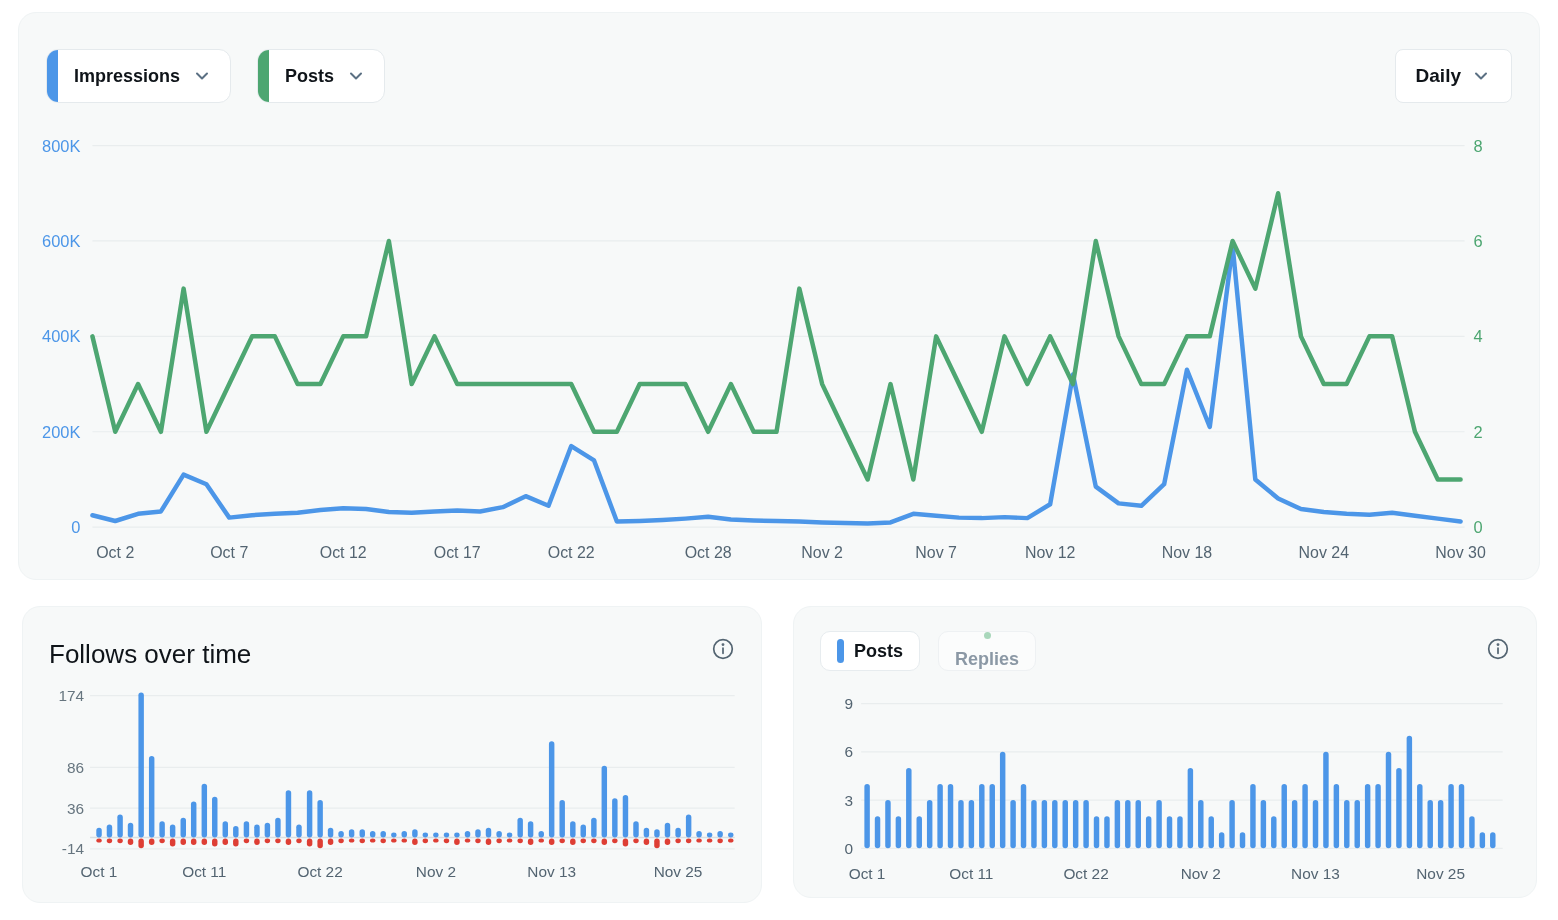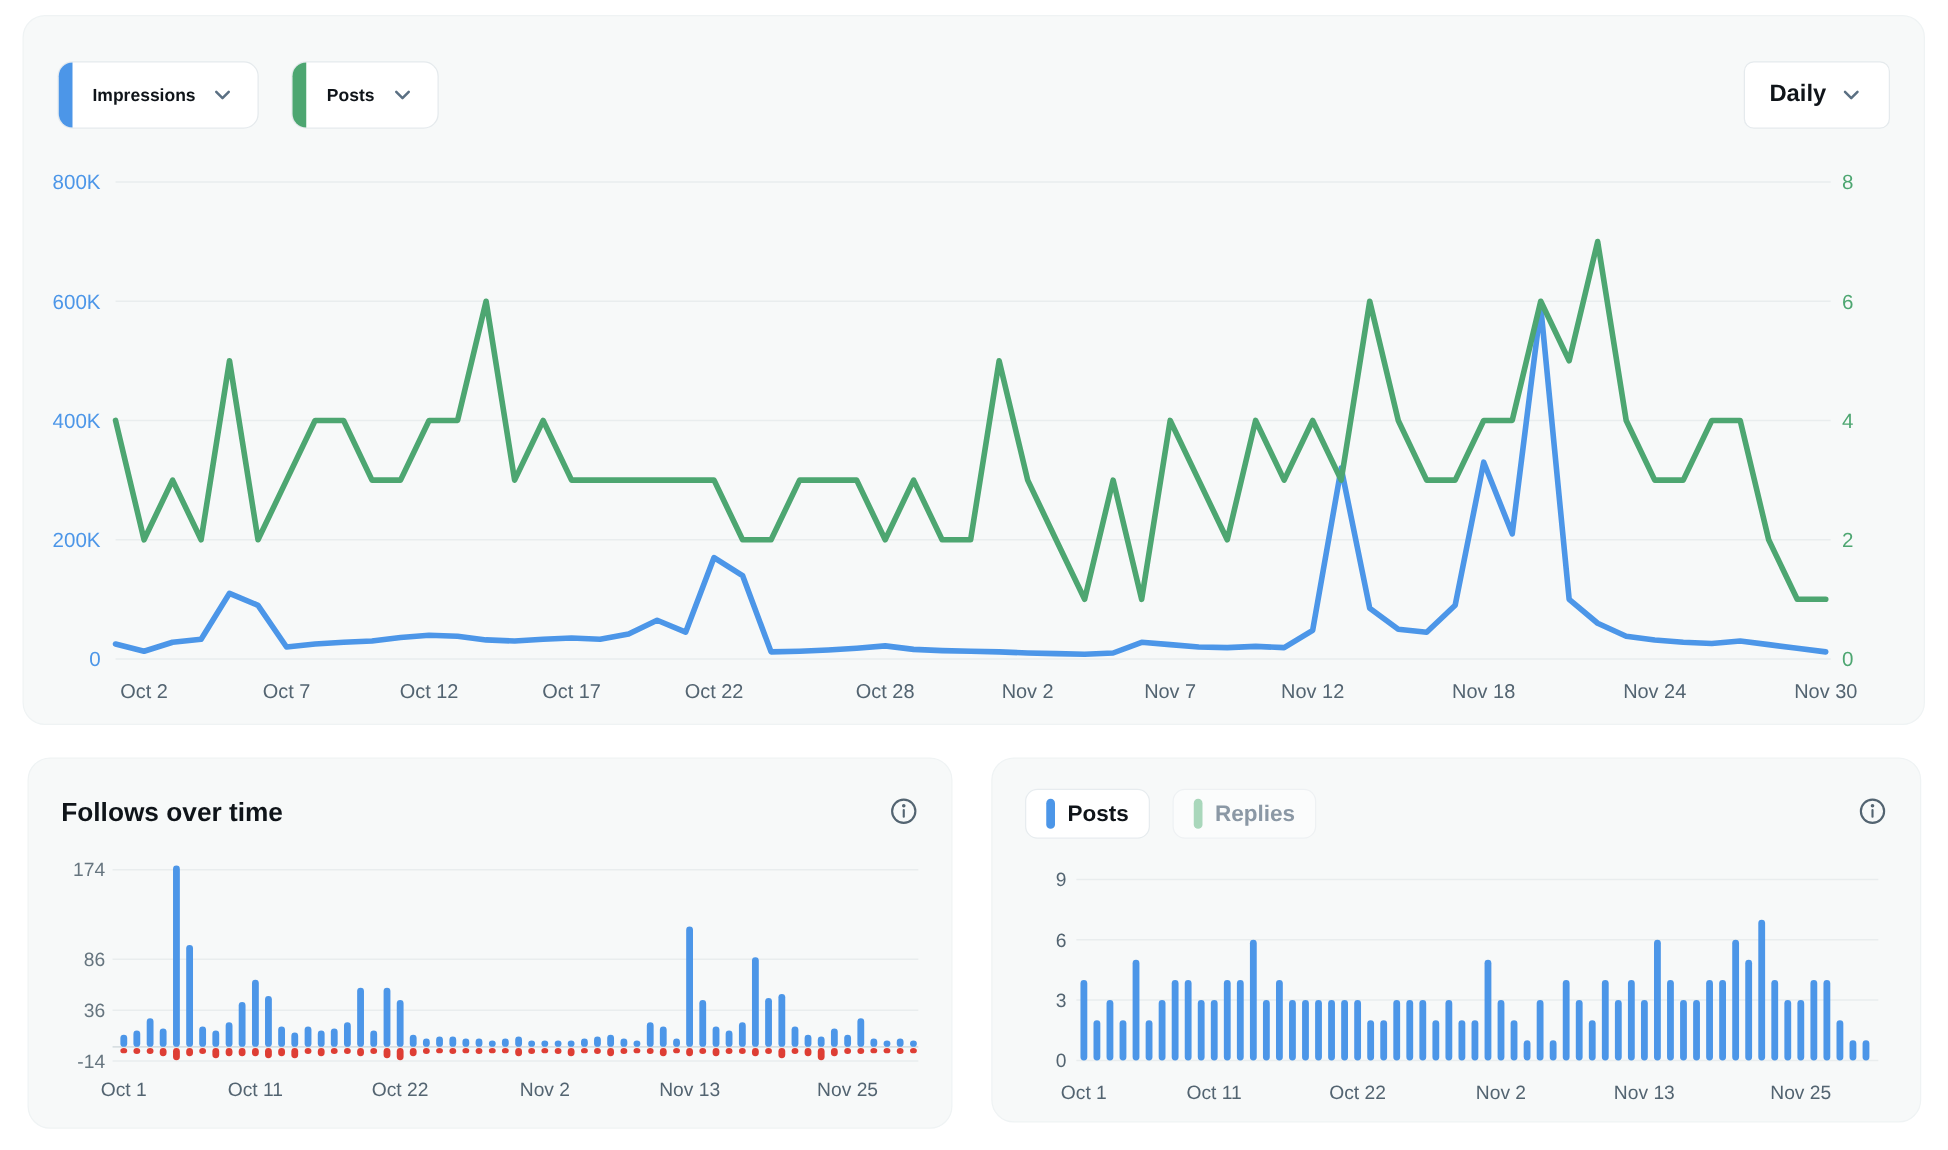--- a/index.html
+++ b/index.html
@@ -4,38 +4,38 @@
 <style>
   html,body{margin:0;padding:0;background:#ffffff;}
   body{font-family:"Liberation Sans","DejaVu Sans",sans-serif;color:#0f1419;-webkit-font-smoothing:antialiased;}
   .page{width:1522px;padding:12px 18px 16px 18px;}
   .card{background:#f7f9f9;border:1px solid #eff3f4;border-radius:18px;box-sizing:border-box;}
   .main-card{width:1522px;height:568px;position:relative;}
   .toolbar{position:absolute;top:36px;left:27px;right:27px;display:flex;justify-content:space-between;z-index:2;}
   .group{display:flex;gap:26px;}
   .chip{display:flex;align-items:center;background:#ffffff;border:1px solid #e5eaed;border-radius:12px;height:54px;padding:0 18px 0 0;cursor:pointer;font-family:inherit;}
   .chip .accent{width:11px;align-self:stretch;border-radius:11px 0 0 11px;margin-right:16px;background:#ccc;}
-  .chip .lbl{font-size:14px;font-weight:700;color:#0f1419;margin-right:12px;white-space:nowrap;}
+  .chip .lbl{font-size:18px;font-weight:700;color:#0f1419;margin-right:12px;white-space:nowrap;}
   .btn{display:flex;align-items:center;gap:10px;background:#ffffff;border:1px solid #e5eaed;border-radius:8px;height:54px;padding:0 20px;font-size:19px;font-weight:700;color:#0f1419;cursor:pointer;font-family:inherit;}
   .chev{width:20px;height:20px;stroke:#5b7083;fill:none;stroke-width:2.4;stroke-linecap:round;stroke-linejoin:round;}
   .lc-icon{width:22px;height:22px;stroke:#0f1419;fill:none;stroke-width:2;stroke-linecap:round;stroke-linejoin:round;}
   .chart-svg{position:absolute;inset:0;width:100%;height:100%;z-index:1;}
   svg text{font-family:"Liberation Sans","DejaVu Sans",sans-serif;}
   .bottom{display:flex;gap:31px;margin-top:26px;padding-left:4px;}
   .follows-card{width:740px;height:297px;position:relative;}
   .posts-card{width:744px;height:292px;position:relative;}
   .card-head{position:absolute;top:0;left:0;right:0;display:flex;justify-content:space-between;align-items:flex-start;padding:24px 26px 0 26px;z-index:2;}
-  .card-title{font-size:21px;font-weight:700;color:#0f1419;padding-top:8px;}
+  .card-title{font-size:26px;font-weight:400;color:#0f1419;padding-top:8px;}
   .info-btn{background:none;border:none;padding:0;margin-top:6px;cursor:pointer;line-height:0;}
   .info-icon{width:24px;height:24px;stroke:#536471;fill:none;stroke-width:1.7;stroke-linecap:round;}
   .legend-group{display:flex;gap:18px;}
   .mini-chip{display:flex;align-items:center;gap:10px;background:#ffffff;border:1px solid #e7ecef;border-radius:10px;height:40px;padding:0 16px;font-size:18px;font-weight:700;cursor:pointer;font-family:inherit;}
   .mini-chip .pill{width:7px;height:24px;border-radius:4px;background:#ccc;}
   .mini-chip.active{color:#0f1419;}
-  .mini-chip.inactive{color:#8b98a5;border-color:#eef1f3;background:#fbfcfc;}
+  .mini-chip.inactive{color:#8b98a5;border-color:#eef1f3;background:#fbfcfc;flex-direction:column;}
 </style>
 </head>
 <body>
 
 <div class="page">
 
   <div class="card main-card">
     <div class="toolbar">
       <div class="group">
         <button class="chip">

